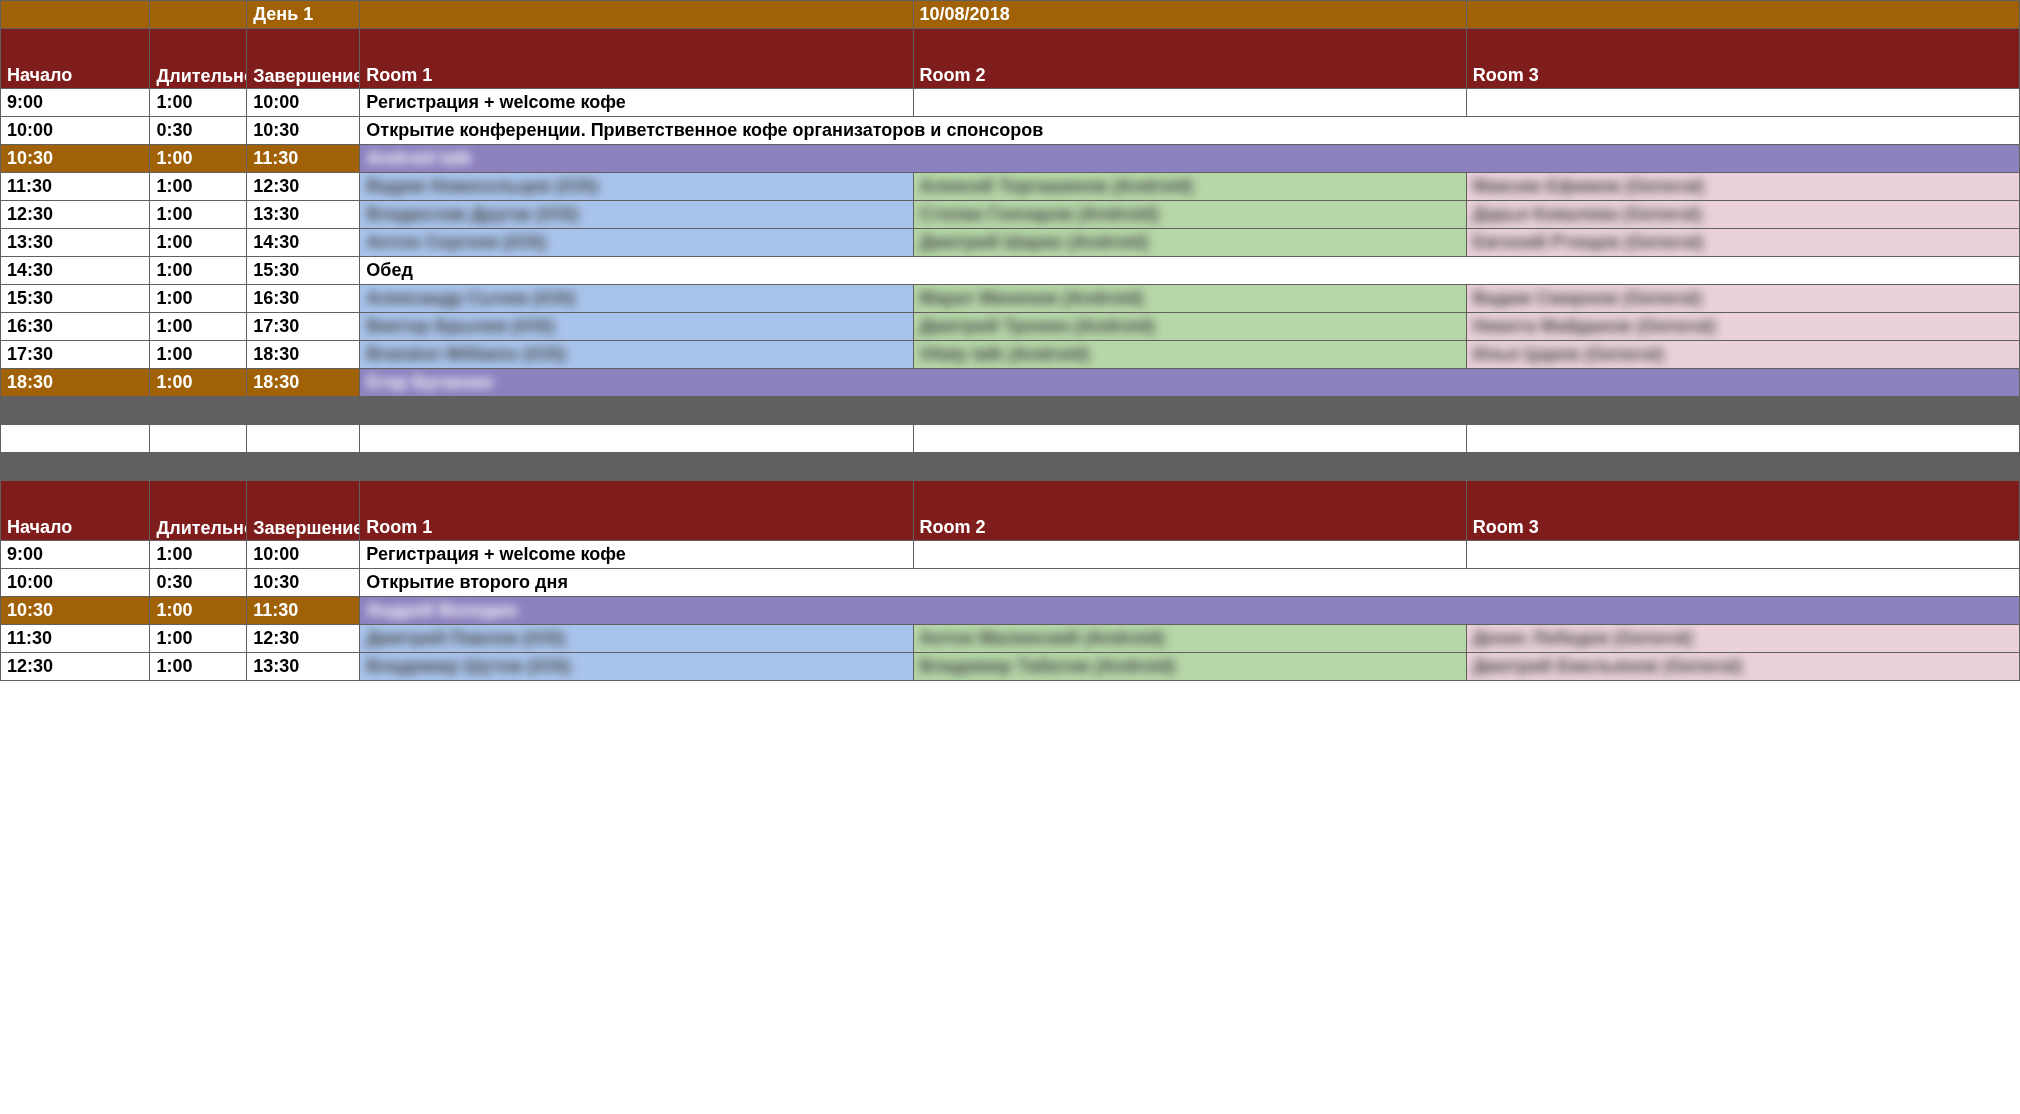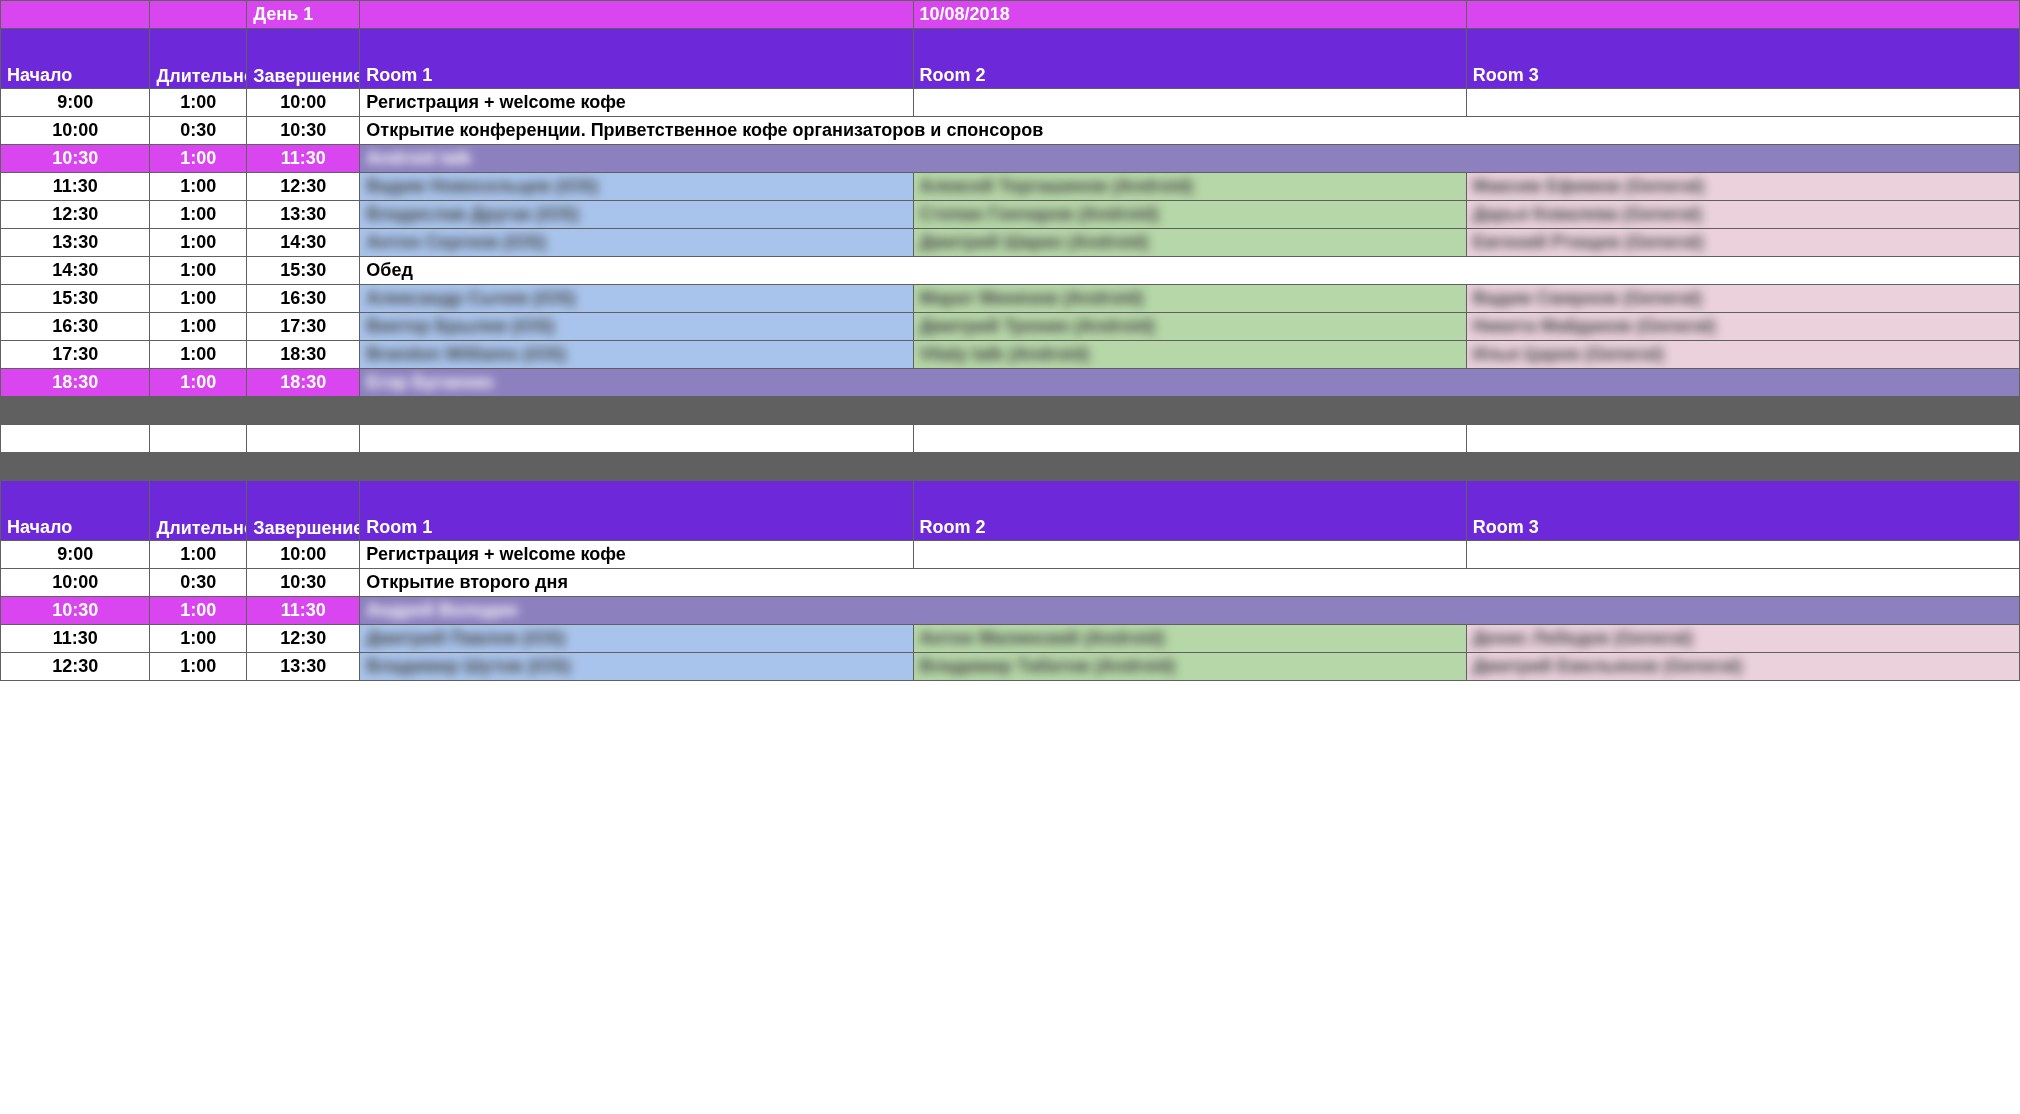--- a/index.html
+++ b/index.html
@@ -22,31 +22,31 @@
     height: 28px;
     vertical-align: middle;
     overflow: hidden;
     white-space: nowrap;
   }
   .col-narrow { width: 7.4%; }
   .col-dur { width: 4.8%; }
   .col-end { width: 5.6%; }
   .col-room { width: 27.4%; }
   .hdr {
-    background: #d946ef;
+    background: #a16207;
     color: #fff;
     font-weight: bold;
   }
   .hdr-sub {
-    background: #6d28d9;
+    background: #7f1d1d;
     color: #fff;
     font-weight: bold;
     vertical-align: bottom;
   }
-  .num { text-align: center; font-weight: bold; }
+  .num { text-align: left; font-weight: bold; }
   .txt { text-align: left; font-weight: bold; }
   .date-cell { text-align: left; font-weight: bold; }
   .purple { background: #8d80bf; color: #fff; }
   .blue { background: #a9c4ec; }
   .green { background: #b6d7a8; }
   .pink { background: #ead1dc; }
   .blur {
     filter: blur(5px);
     color: #444;
     font-weight: bold;

